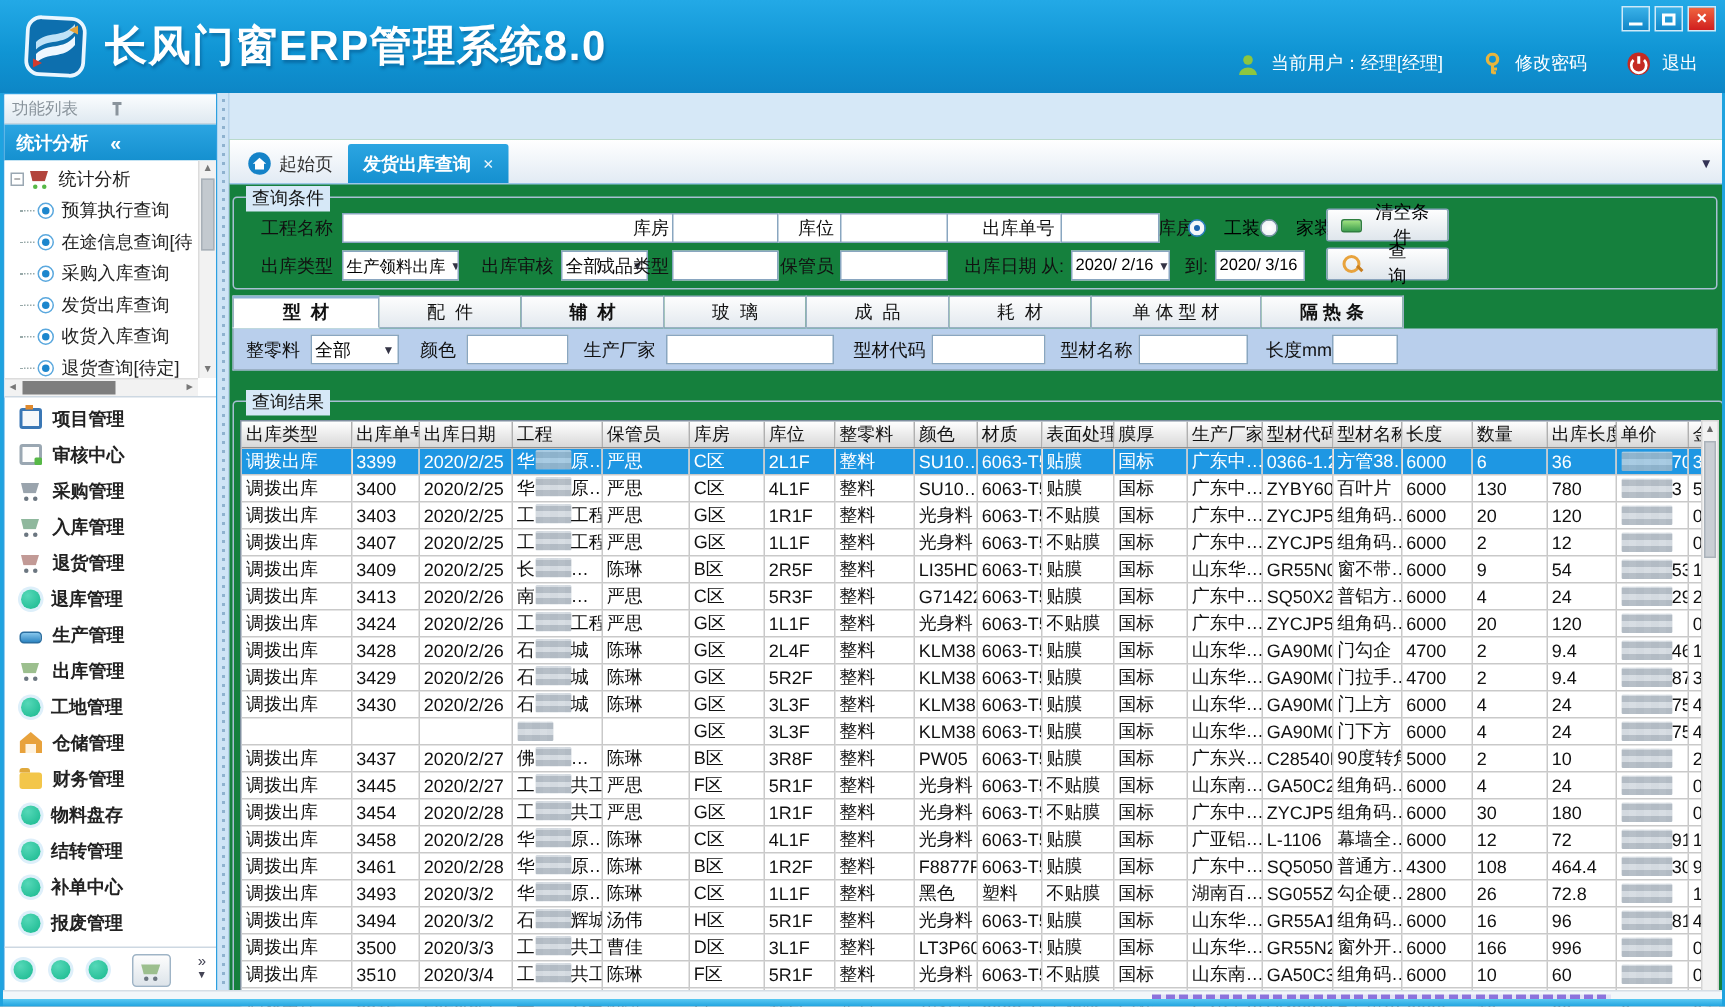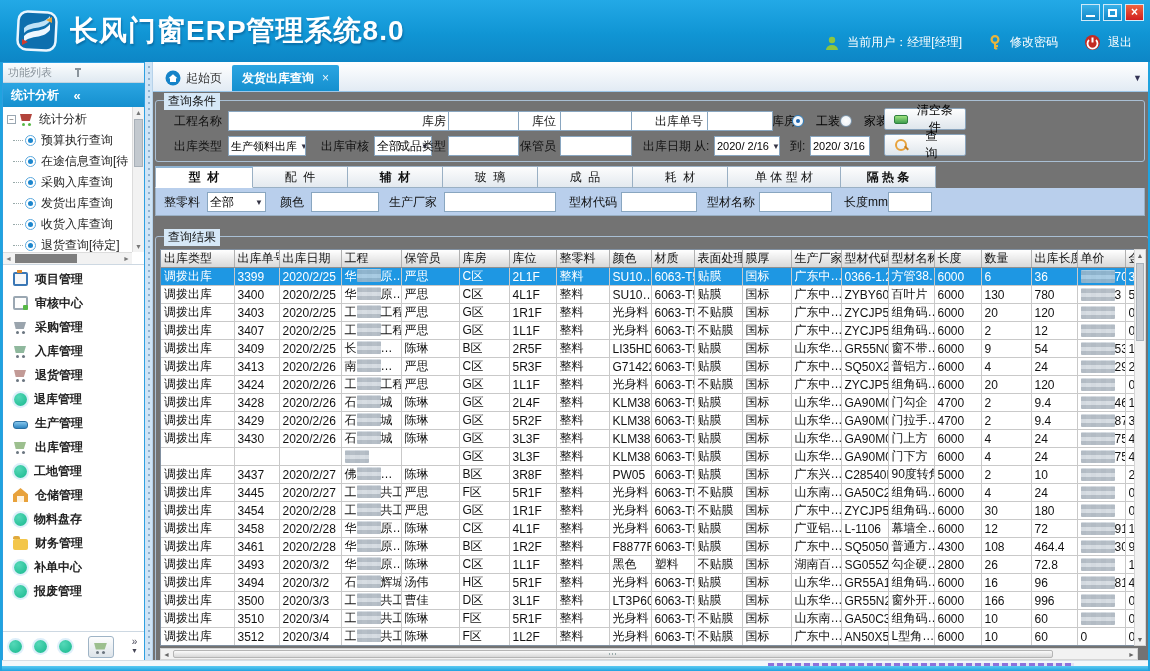--- a/index.html
+++ b/index.html
@@ -93,21 +93,21 @@
     clip-path:polygon(0 0,100% 0,82% 100%,14% 100%);}
   .sf-btn::after{content:"";position:absolute;left:7px;bottom:3px;width:3px;height:3px;border-radius:50%;background:#6b7680;box-shadow:6px 0 0 #6b7680;}
   .sf-more{margin-left:auto;color:#445;font-size:10px;line-height:8px;text-align:center;cursor:pointer;}
 
   
   .splitter{width:8px;flex:none;background:#cfe4f6;border-right:1px solid #b6d2ea;
     background-image:repeating-linear-gradient(#cfe4f6 0 4px,#8fb2cf 4px 6px);
     background-size:2px 100%;background-repeat:no-repeat;background-position:3px 0;cursor:col-resize;}
 
   
-  .main{flex:1;position:relative;background:#737373;}
+  .main{flex:1;position:relative;background:#15803d;margin-top:31px;}
   .tabstrip{position:absolute;left:0;top:0;right:0;height:30px;background:linear-gradient(#ffffff,#e2ebf4);
     border-bottom:1px solid #9cc6e8;display:flex;align-items:flex-end;padding-left:2px;}
   .tab{height:26px;display:flex;align-items:center;font-size:12px;padding:0 10px;cursor:pointer;}
   .tab.home{color:#333;gap:5px;}
   .tab.active{background:linear-gradient(#2ba5e2,#1590cf);color:#fff;font-weight:bold;gap:8px;border-radius:2px 2px 0 0;}
   .tab-close{font-weight:normal;font-size:12px;opacity:.9;cursor:pointer;}
   .tabstrip-arrow{position:absolute;right:6px;bottom:8px;font-size:9px;color:#335;cursor:pointer;}
 
   .content{position:absolute;left:0;top:30px;right:0;bottom:0;}
 
@@ -316,26 +316,30 @@
           </li>
           <li>
             <span class="mic circle-icon"></span>
             <span>工地管理</span>
           </li>
           <li>
             <span class="mic warehouse-icon"></span>
             <span>仓储管理</span>
           </li>
           <li>
+            <span class="mic finance-icon"></span>
+            <span>财务管理</span>
+          </li>
+          <li>
             <span class="mic circle-icon"></span>
             <span>物料盘存</span>
           </li>
           <li>
-            <span class="mic finance-icon"></span>
-            <span>财务管理</span>
+            <span class="mic circle-icon"></span>
+            <span>结转管理</span>
           </li>
           <li>
             <span class="mic circle-icon"></span>
             <span>补单中心</span>
           </li>
           <li>
             <span class="mic circle-icon"></span>
             <span>报废管理</span>
           </li>
         </ul>

